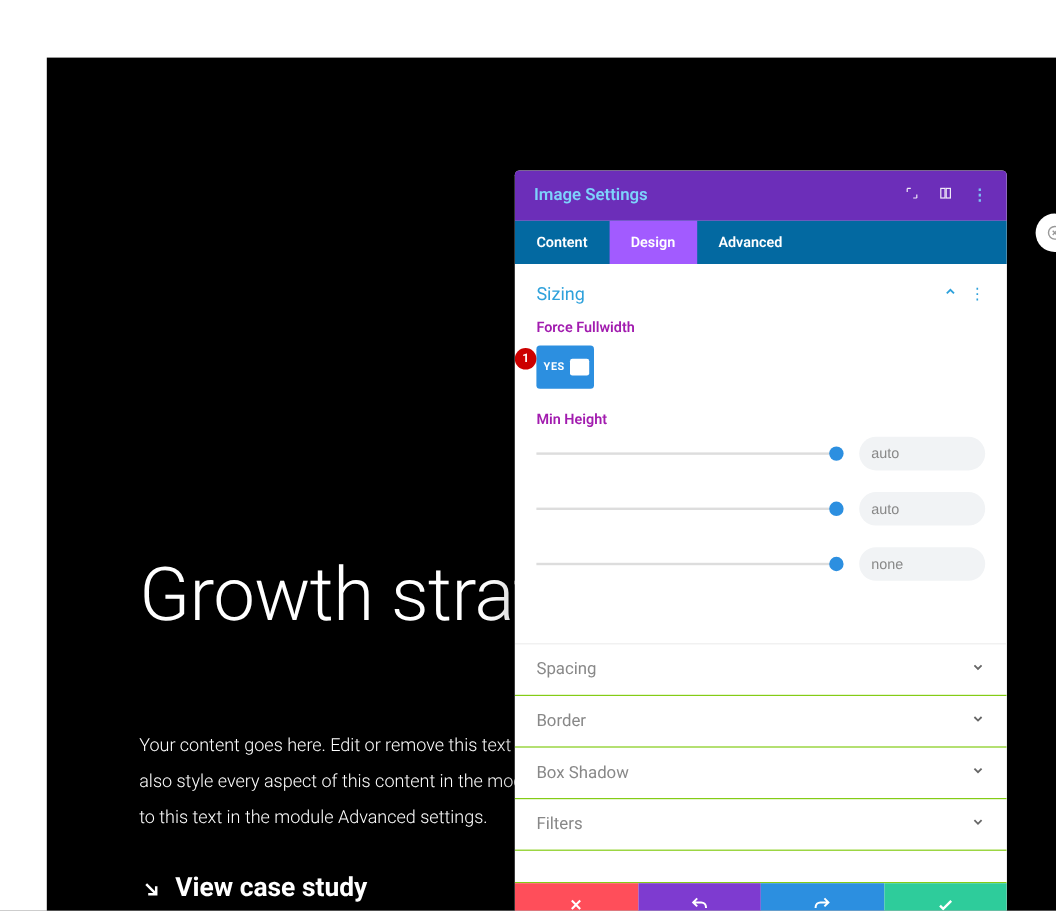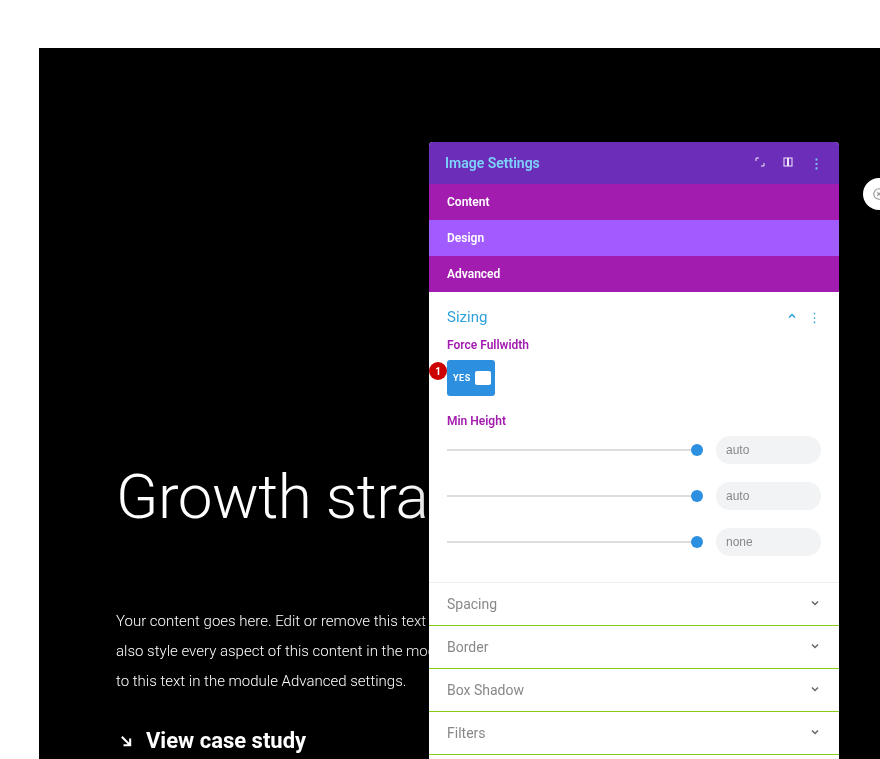--- a/index.html
+++ b/index.html
@@ -6,25 +6,25 @@
   body { font-family: -apple-system, BlinkMacSystemFont, "Segoe UI", Roboto, Arial, sans-serif; width: 880px; height: 759px; overflow: hidden; position: relative; background: #fff; }
   .canvas { position: absolute; left: 39px; top: 48px; right: 0; bottom: 0; background: #000; overflow: hidden; }
   .hero-title { position: absolute; left: 77px; top: 412px; font-size: 62px; font-weight: 300; color: #fff; letter-spacing: -0.5px; white-space: nowrap; }
   .hero-body { position: absolute; left: 77px; top: 558px; color: #fff; font-size: 15px; line-height: 2; max-width: 640px; font-weight: 300; }
   .case-link { position: absolute; left: 77px; top: 680px; color: #fff; font-weight: 700; font-size: 22px; display: flex; align-items: center; gap: 10px; padding-bottom: 10px; border-bottom: 3px solid #fff; cursor: pointer; }
   .case-link svg { width: 20px; height: 20px; }
   .panel { position: absolute; left: 390px; top: 94px; width: 410px; background: #fff; box-shadow: 0 4px 30px rgba(0,0,0,.3); display: flex; flex-direction: column; border-radius: 4px; overflow: hidden; }
   .panel-header { background: #6c2eb9; color: #7dd3fc; padding: 13px 16px; font-size: 14px; font-weight: 600; display: flex; align-items: flex-end; justify-content: space-between; }
   .panel-header-actions { display: flex; align-items: center; gap: 16px; }
   .panel-header-actions span { cursor: pointer; font-size: 13px; opacity: .9; }
-  .panel-tabs { background: #a21caf; display: flex; flex-direction: column; }
+  .panel-tabs { background: #0369a1; display: flex; }
   .panel-tab { color: #fff; font-size: 12px; font-weight: 600; padding: 11px 18px; cursor: pointer; }
   .panel-tab.active { background: #a25bff; }
   .panel-body { background: #fff; padding: 0; max-height: 520px; overflow-y: auto; }
-  .section-open { padding: 16px 18px 8px; border-bottom: 1px solid #eee; }
+  .section-open { padding: 16px 18px 34px; border-bottom: 1px solid #eee; }
   .section-open-head { display: flex; align-items: center; justify-content: space-between; margin-bottom: 12px; }
   .section-open-head .title { color: #2ea1db; font-size: 15px; font-weight: 400; }
   .section-open-head .ctrls { display: flex; align-items: center; gap: 10px; color: #2ea1db; font-size: 13px; }
   .option-label { font-size: 12px; color: #a21caf; font-weight: 600; margin-bottom: 8px; }
   .toggle-row { position: relative; margin-bottom: 18px; }
   .toggle { display: inline-flex; align-items: center; background: #2c8fe0; border-radius: 3px; height: 36px; padding: 0 4px 0 6px; cursor: pointer; }
   .toggle .txt { color: #fff; font-size: 9px; font-weight: 700; margin-right: 4px; letter-spacing: .5px; }
   .toggle .knob { width: 16px; height: 14px; background: #fff; border-radius: 2px; }
   .marker { position: absolute; left: -18px; top: 2px; width: 18px; height: 18px; background: #cc0000; color: #fff; font-size: 10px; font-weight: 700; border-radius: 50%; display: flex; align-items: center; justify-content: center; }
   .slider-row { display: flex; align-items: center; gap: 18px; margin-bottom: 18px; }

